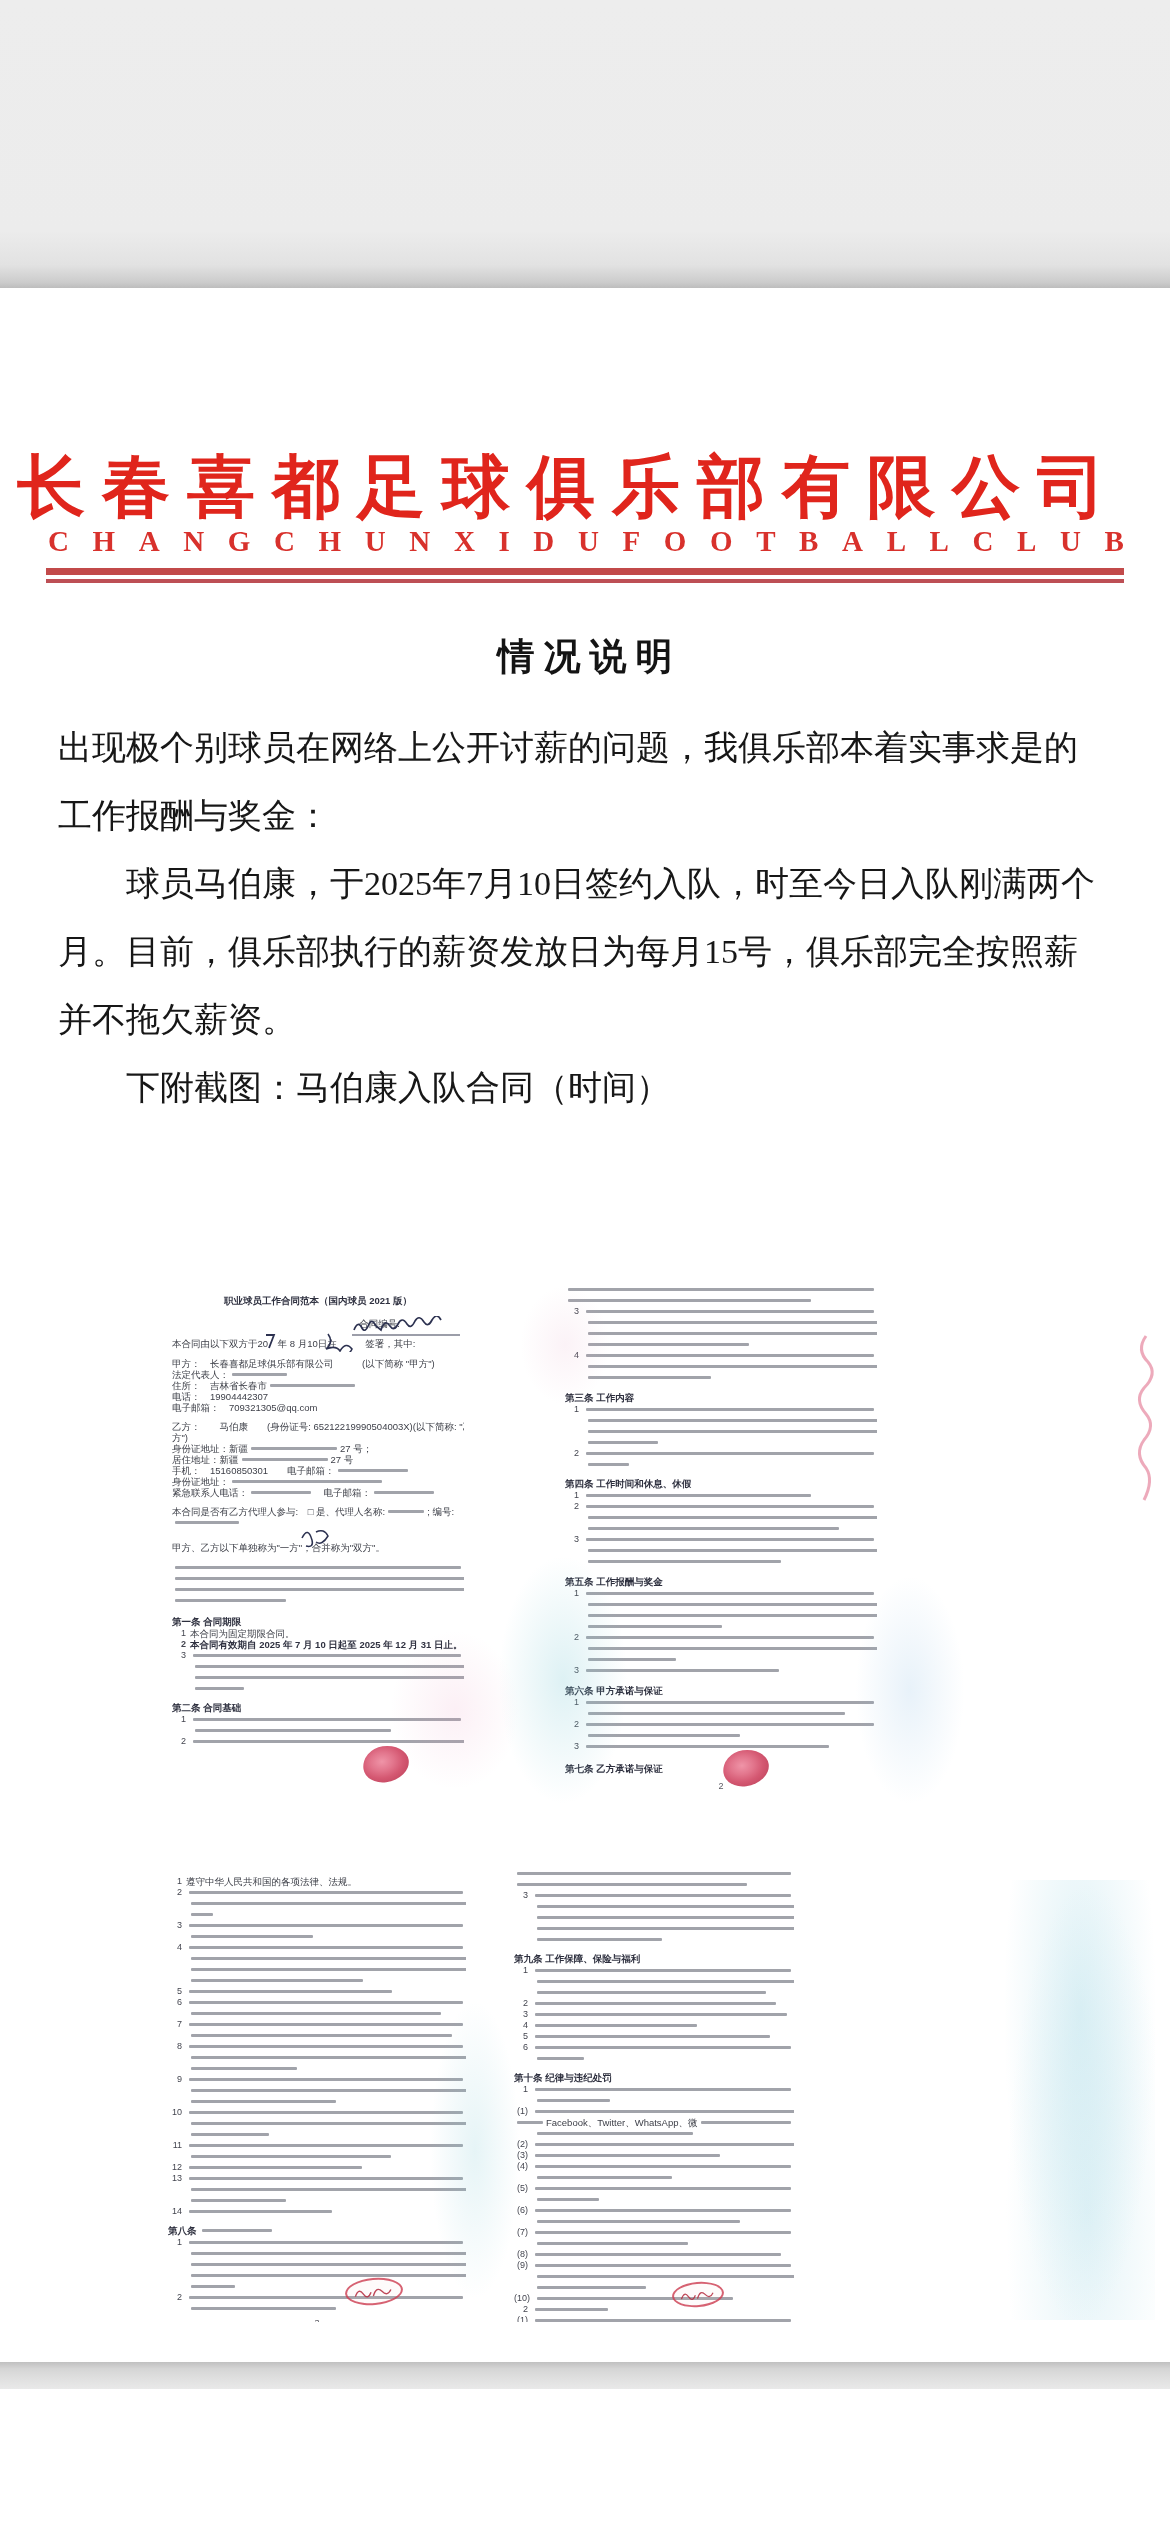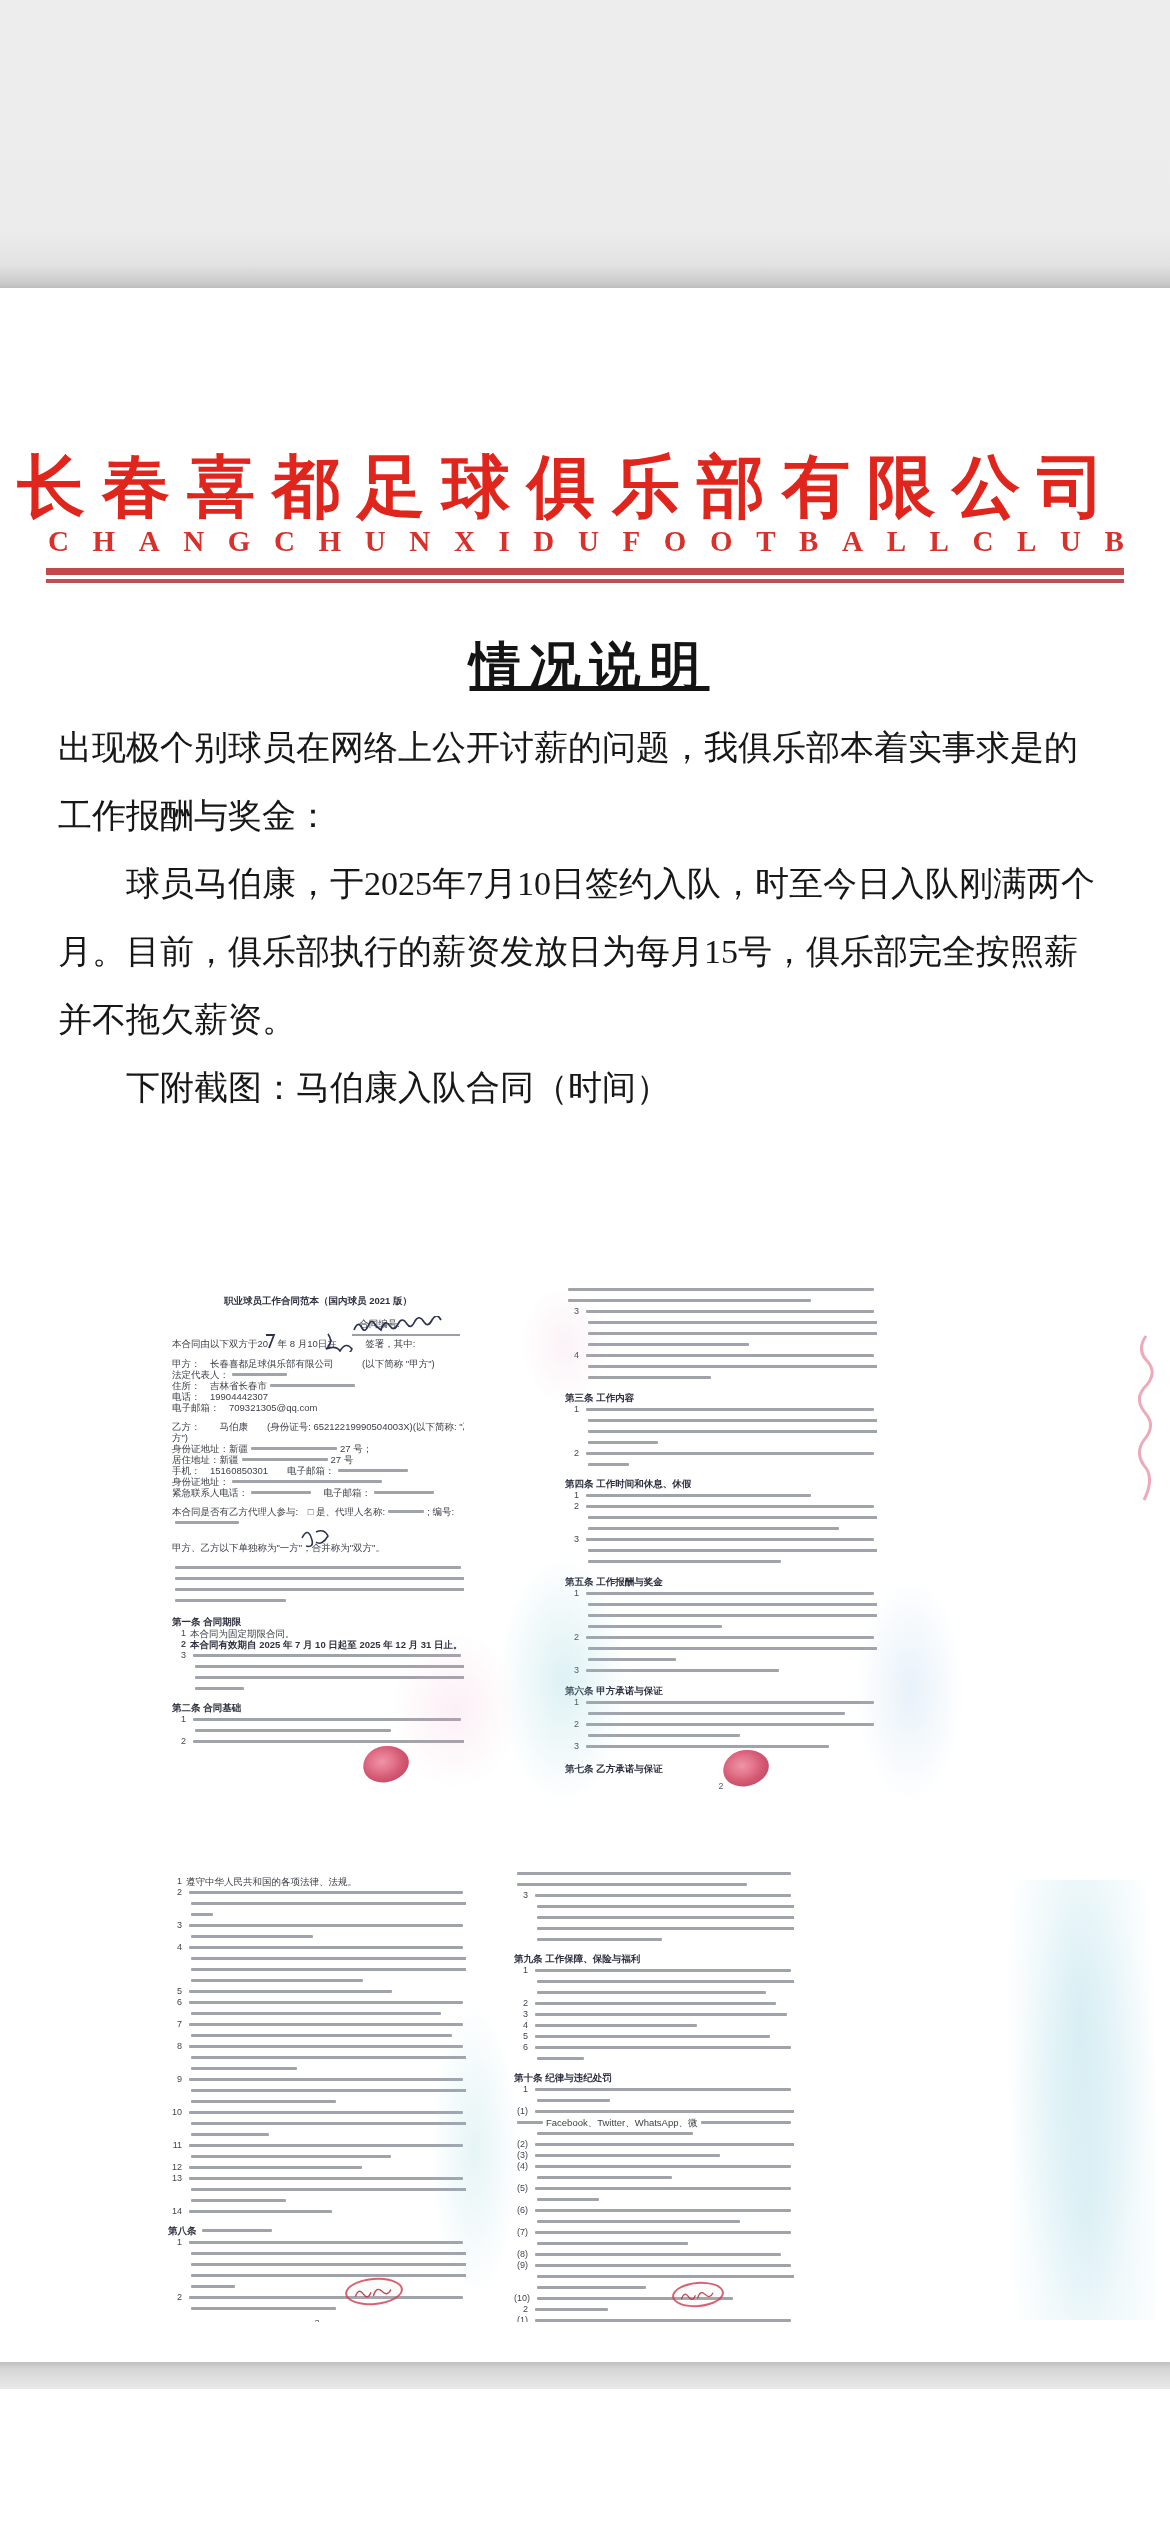--- a/index.html
+++ b/index.html
@@ -27,21 +27,21 @@
   }
   .company-en{
     position:absolute;left:48px;top:528px;width:1076px;height:30px;
     display:flex;justify-content:space-between;align-items:flex-end;
     color:#d8312c;font-size:29px;font-weight:bold;
   }
   .rule1{position:absolute;left:46px;top:568px;width:1078px;height:7px;background:var(--rule-red);}
   .rule2{position:absolute;left:46px;top:579px;width:1078px;height:4px;background:#bd4f55;}
   .doc-title{
     position:absolute;left:0;top:632px;width:1170px;text-align:center;
-    font-size:51px;font-weight:bold;color:#141414;letter-spacing:9px;text-indent:9px;text-decoration:underline;
+    font-size:37px;font-weight:bold;color:#141414;letter-spacing:9px;text-indent:9px;
   }
   .statement-body{position:absolute;left:58px;top:714px;width:1060px;}
   .statement-body .line{
     height:68px;line-height:68px;font-size:34px;color:#171717;
     white-space:nowrap;overflow:hidden;
   }
   
   .scan-page{
     position:absolute;overflow:hidden;color:#3e4049;
     font-family:"Liberation Sans","DejaVu Sans",sans-serif;

